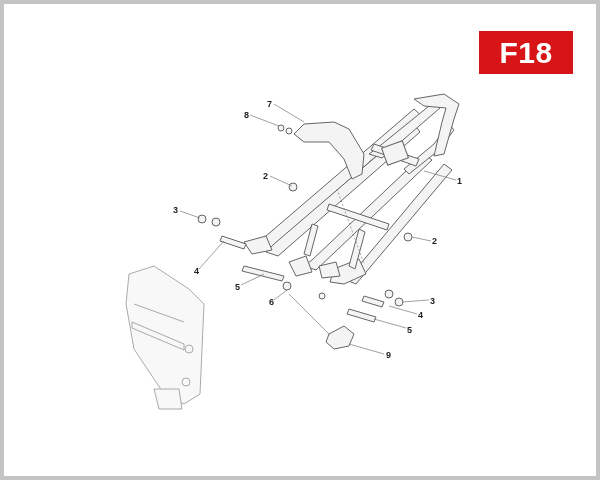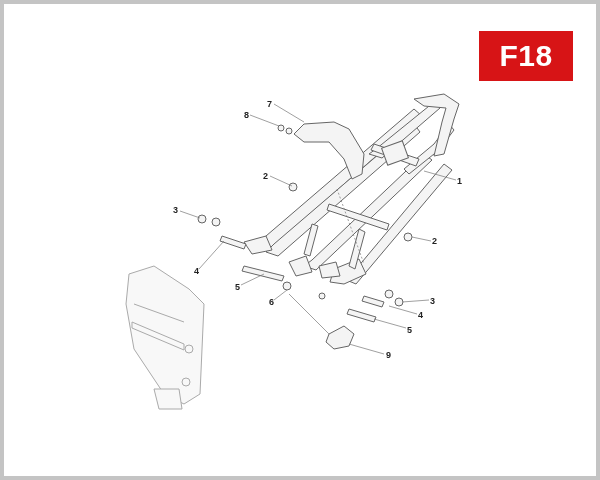--- a/index.html
+++ b/index.html
@@ -1,19 +1,19 @@
 <!DOCTYPE html>
 <html><head>
 <meta charset="utf-8">
 <style>
   html, body { margin:0; padding:0; background:#ffffff; }
   body { width:600px; height:480px; overflow:hidden; font-family:"Liberation Sans", sans-serif; }
   .frame { position:absolute; left:0; top:0; width:600px; height:480px; box-sizing:border-box;
            border:4px solid #c4c4c4; background:#ffffff; }
-  .badge { position:absolute; left:475px; top:27px; width:94px; height:50px; background:#d71416;
+  .badge { position:absolute; left:475px; top:27px; width:94px; height:43px; background:#d71416;
            color:#ffffff; font-weight:bold; font-size:30px; display:flex; align-items:center;
            justify-content:center; letter-spacing:0.5px; }
   svg.diagram { position:absolute; left:0; top:0; }
   .callout { font-family:"Liberation Sans", sans-serif; font-size:9px; font-weight:bold; fill:#222; }
 </style>
 </head>
 <body>
 
 <div class="frame">
   <div class="badge">F18</div>

